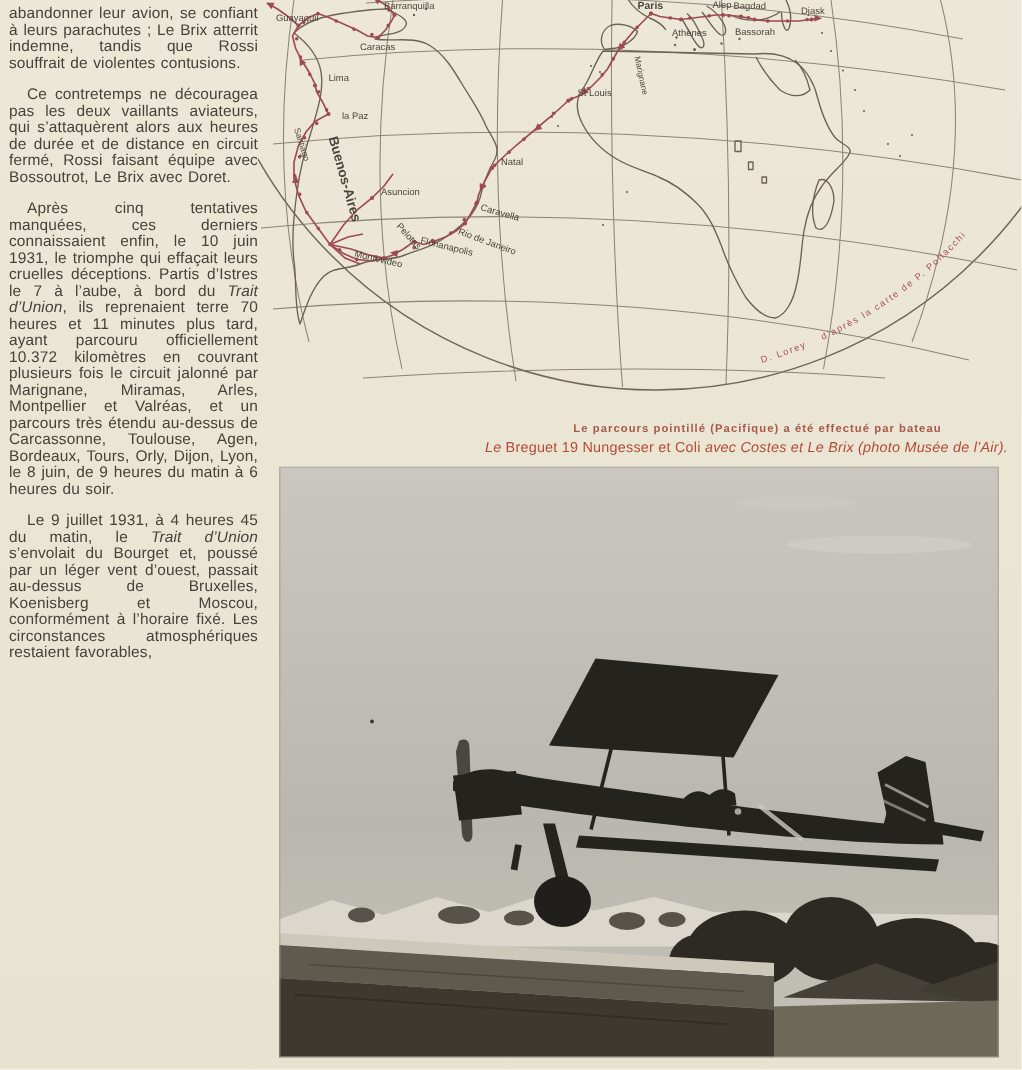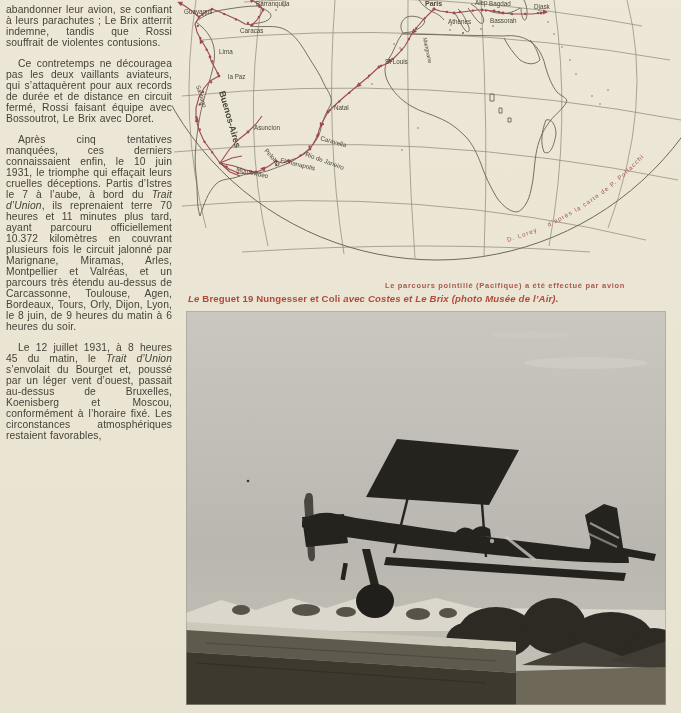--- a/index.html
+++ b/index.html
@@ -15,33 +15,33 @@
   }
   .article-col p{margin:0 0 10px 0}
   .article-col p.indent{text-indent:12px}
   .map-wrap{position:absolute;left:172px;top:0;width:509px;height:282px}
   .map-note{
     position:absolute;left:340px;top:281px;width:330px;text-align:center;
     font-size:7.5px;letter-spacing:.7px;color:#a8584c;font-weight:bold;
   }
   .photo-caption{
     position:absolute;left:188px;top:293px;width:484px;
-    font-size:9.6px;font-weight:bold;color:#b24a3c;letter-spacing:.15px;
+    font-size:9.6px;font-weight:normal;color:#b24a3c;letter-spacing:.15px;text-align:right;
   }
   .photo-wrap{position:absolute;left:186px;top:311px;width:480px;height:394px}
   svg text{font-family:"Liberation Sans",sans-serif}
 </style>
 </head>
 <body>
 
 <div class="article-col">
     <p><span>abandonner leur avion, se confiant à leurs parachutes ; Le Brix atterrit indemne, tandis que Rossi souffrait de violentes contusions.</span></p>
-    <p class="indent"><span>Ce contretemps ne découragea pas les deux vaillants aviateurs, qui s’attaquèrent pour aux records de durée et de distance en circuit fermé, Rossi faisant équipe avec Bossoutrot, Le Brix avec Doret.</span></p>
+    <p class="indent"><span>Ce contretemps ne découragea pas les deux vaillants aviateurs, qui s’attaquèrent alors aux heures de durée et de distance en circuit fermé, Rossi faisant équipe avec Bossoutrot, Le Brix avec Doret.</span></p>
     <p class="indent"><span>Après cinq tentatives manquées, ces derniers connaissaient enfin, le 10 juin 1931, le triomphe qui effaçait leurs cruelles déceptions. Partis d’Istres le 7 à l’aube, à bord du </span><i>Trait d’Union</i><span>, ils reprenaient terre 70 heures et 11 minutes plus tard, ayant parcouru officiellement 10.372 kilomètres en couvrant plusieurs fois le circuit jalonné par Marignane, Miramas, Arles, Montpellier et Valréas, et un parcours très étendu au-dessus de Carcassonne, Toulouse, Agen, Bordeaux, Tours, Orly, Dijon, Lyon, le 8 juin, de 9 heures du matin à 6 heures du soir.</span></p>
-    <p class="indent"><span>Le 12 juillet 1931, à 8 heures 45 du matin, le </span><i>Trait d’Union</i><span> s’envolait du Bourget et, poussé par un léger vent d’ouest, passait au-dessus de Bruxelles, Koenisberg et Moscou, conformément à l’horaire fixé. Les circonstances atmosphériques restaient favorables,</span></p>
+    <p class="indent"><span>Le 9 juillet 1931, à 4 heures 45 du matin, le </span><i>Trait d’Union</i><span> s’envolait du Bourget et, poussé par un léger vent d’ouest, passait au-dessus de Bruxelles, Koenisberg et Moscou, conformément à l’horaire fixé. Les circonstances atmosphériques restaient favorables,</span></p>
   </div>
 
 <div class="map-wrap">
   <svg width="509" height="282" viewBox="0 0 509 282">
 
     <g stroke="#6f6857" fill="none" stroke-width="1">
       <circle cx="265" cy="-45" r="305"></circle>
     </g>
 
     <g stroke="#7b7464" fill="none" stroke-width="0.7" opacity="0.85">
@@ -193,21 +193,21 @@
 
     <defs>
         <path id="sigpath" d="M 332 243 A 298 298 0 0 0 520 86"></path>
       </defs>
     <text font-size="6.2" letter-spacing="1.1" fill="#a8525c">
       <textPath href="#sigpath" startOffset="4">D. Lorey &nbsp;&nbsp; d’après la carte de P. Pollacchi</textPath>
     </text>
   </svg>
 </div>
 
-<div class="map-note">Le parcours pointillé (Pacifique) a été effectué par avion</div>
+<div class="map-note">Le parcours pointillé (Pacifique) a été effectué par bateau</div>
 <div class="photo-caption"><i>Le </i><span>Breguet 19 Nungesser et Coli </span><i>avec Costes et Le Brix (photo Musée de l’Air).</i></div>
 
 <div class="photo-wrap">
   <svg width="480" height="394" viewBox="0 0 480 394">
     <defs>
       <linearGradient id="sky" x1="0" y1="0" x2="0" y2="1">
         <stop offset="0" stop-color="#c9c7c0"></stop>
         <stop offset="0.6" stop-color="#b9b7af"></stop>
         <stop offset="1" stop-color="#c4c1b7"></stop>
       </linearGradient>

